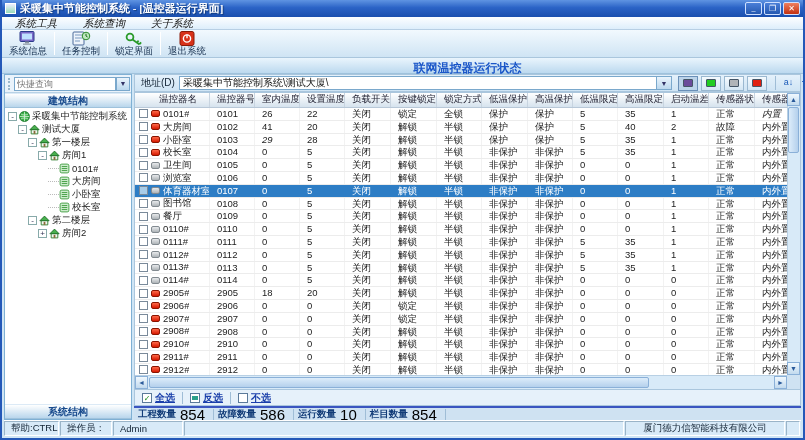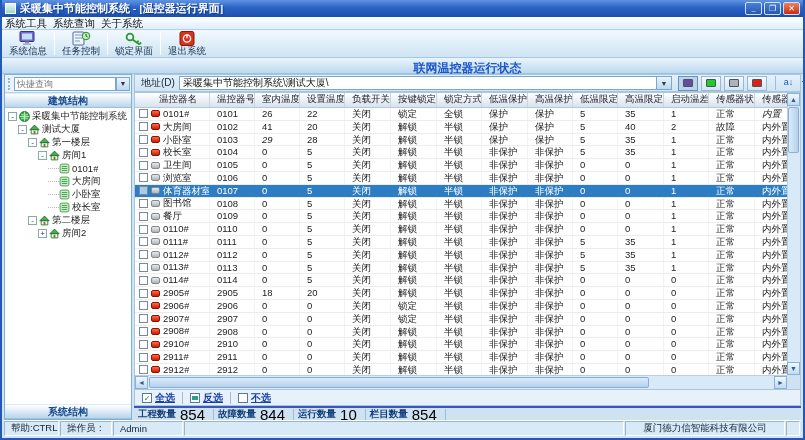--- a/index.html
+++ b/index.html
@@ -14,21 +14,21 @@
     margin-right:4px;flex:none;}
   #title-text{font-size:11px;font-weight:bold;text-shadow:1px 1px 1px #123a7a;flex:1;
     white-space:nowrap;overflow:hidden;}
   .winbtn{width:17px;height:13px;border:1px solid #cfe0ff;border-radius:2px;margin-left:2px;
     font-size:8px;line-height:11px;text-align:center;color:#fff;flex:none;}
   .winbtn.min,.winbtn.max{background:linear-gradient(#4a7fd8,#2558b0);}
   .winbtn.close{background:linear-gradient(#ef8060,#c23010);}
   
   #menubar{height:13px;background:linear-gradient(#fdfeff,#ddeefb);display:flex;align-items:center;
     font-size:10.5px;color:#111;border-bottom:1px solid #b7cfe4;}
-  .menu-item{padding:0 3px;line-height:13px;}
+  .menu-item{padding:0 13px;line-height:13px;font-style:italic;}
   
   #toolbar{height:28px;background:linear-gradient(#f2f9fe,#cfe4f4);display:flex;align-items:center;
     border-bottom:1px solid #aac6dd;padding-left:2px;}
   .tbtn{width:48px;height:27px;display:flex;flex-direction:column;align-items:center;justify-content:center;}
   .ticon{height:15px;display:block;}
   .tlabel{font-size:9.5px;color:#102a4a;line-height:10px;}
   .tsep{width:1px;height:23px;background:#9fbdd6;border-right:1px solid #fff;margin:0 2px;}
   
   #band{height:16px;background:linear-gradient(#eaf5fd,#bcd9ef);border-bottom:1px solid #9fc2dc;
     text-align:center;padding-left:130px;}
@@ -778,21 +778,21 @@
             <span class="sl">不选</span>
           </div>
         </div>
       <div id="stats">
           <div class="stat">
             <span class="stat-l">工程数量</span>
             <span class="stat-v">854</span>
           </div>
           <div class="stat">
             <span class="stat-l">故障数量</span>
-            <span class="stat-v">844</span>
+            <span class="stat-v">586</span>
           </div>
           <div class="stat">
             <span class="stat-l">运行数量</span>
             <span class="stat-v">10</span>
           </div>
           <div class="stat">
             <span class="stat-l">栏目数量</span>
             <span class="stat-v">854</span>
           </div>
         </div>

